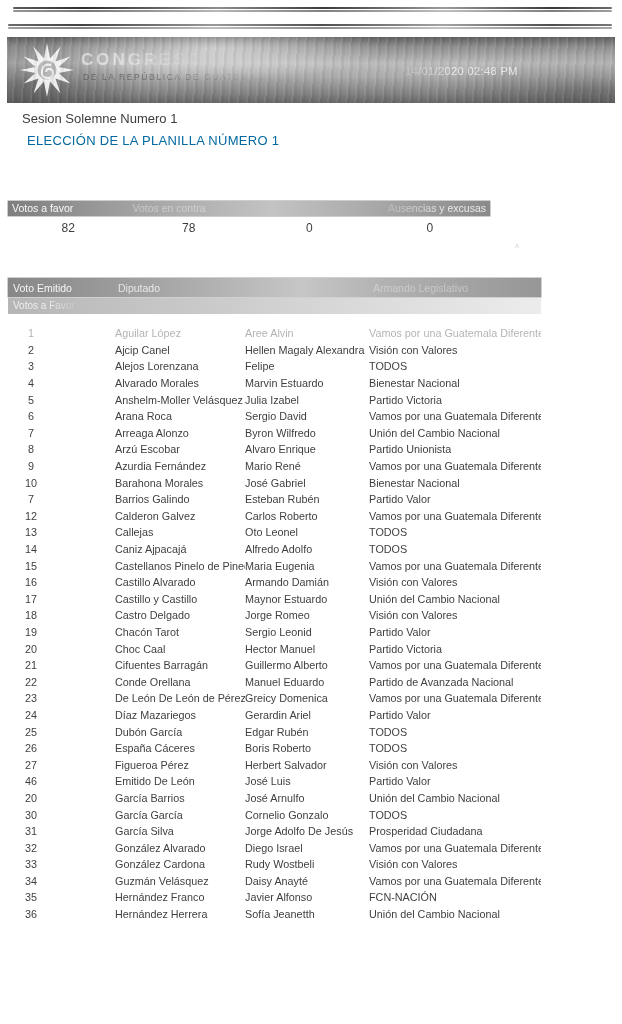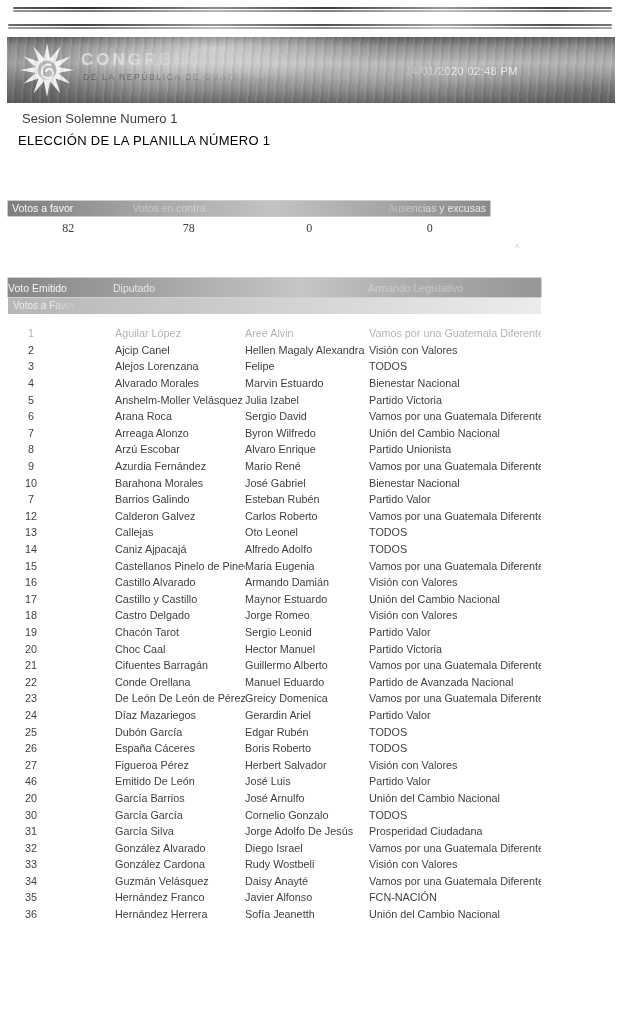--- a/index.html
+++ b/index.html
@@ -47,49 +47,49 @@
   }
   .timestamp{
     position:absolute;left:398px;top:28px;font-size:11px;color:#f7f7f7;
     opacity:.85;letter-spacing:.4px;filter:blur(.25px);
     -webkit-mask-image:linear-gradient(90deg,rgba(0,0,0,.25),#000 45%);
     mask-image:linear-gradient(90deg,rgba(0,0,0,.25),#000 45%);
   }
 
   
   .session-title{position:absolute;left:22px;top:111px;font-size:13px;color:#3c3c3c;}
-  .election-title{position:absolute;left:18px;top:133px;font-size:13px;color:#000000;letter-spacing:.3px;}
+  .election-title{position:absolute;left:27px;top:133px;font-size:13px;color:#0369a1;letter-spacing:.3px;}
 
   
   .summary{position:absolute;top:201px;left:8px;width:482px;}
   .summary-header{
     display:flex;height:15px;line-height:15px;
     background:linear-gradient(90deg,#7e7e7e,#a5a5a5 28%,#c3c3c3 55%,#a3a3a3 80%,#8a8a8a 100%);
     box-shadow:0 0 0 .5px #9a9a9a;
   }
   .s-cell{flex:1;font-size:10.5px;color:#ffffff;padding:0 4px;white-space:nowrap;overflow:hidden;}
   .s-cell.w0{opacity:.95;}
   .s-cell.w1{opacity:.38;filter:blur(.5px);}
   .s-cell.w2{opacity:.06;filter:blur(.7px);}
   .s-cell.w3{opacity:.8;text-align:right;filter:blur(.2px);
     -webkit-mask-image:linear-gradient(90deg,rgba(0,0,0,.05),#000 65%);
     mask-image:linear-gradient(90deg,rgba(0,0,0,.05),#000 65%);
   }
   .summary-values{display:flex;margin-top:5px;}
-  .summary-values .s-val{flex:1;text-align:center;font-size:12px;color:#3d3d3d;font-family:Liberation Serif, serif;}
+  .summary-values .s-val{flex:1;text-align:center;font-size:12px;color:#3d3d3d;}
 
   
   .votes{position:absolute;top:278px;left:8px;width:533px;}
   .votes-header{
     display:flex;align-items:center;height:19px;
     background:linear-gradient(90deg,#878787,#9d9d9d 22%,#c6c6c6 55%,#b0b0b0 72%,#969696 100%);
     box-shadow:0 0 0 .5px #a0a0a0;
   }
   .vh{font-size:10.5px;color:#ffffff;white-space:nowrap;}
-  .vh.h0{width:105px;opacity:.92;}
+  .vh.h0{width:105px;padding-left:5px;opacity:.92;}
   .vh.h1{width:255px;opacity:.75;filter:blur(.3px);}
   .vh.h2{flex:1;opacity:.35;filter:blur(.55px);}
   .votes-subheader{
     margin-top:1px;height:16px;line-height:16px;
     background:linear-gradient(90deg,#b3b3b3,#cccccc 45%,#e0e0e0 80%,#ebebeb 100%);
     font-size:10px;color:#ffffff;padding-left:5px;opacity:.95;
   }
   .votes-subheader .sub-label{opacity:.75;filter:blur(.45px);
     -webkit-mask-image:linear-gradient(90deg,#000 55%,rgba(0,0,0,.2));
     mask-image:linear-gradient(90deg,#000 55%,rgba(0,0,0,.2));

